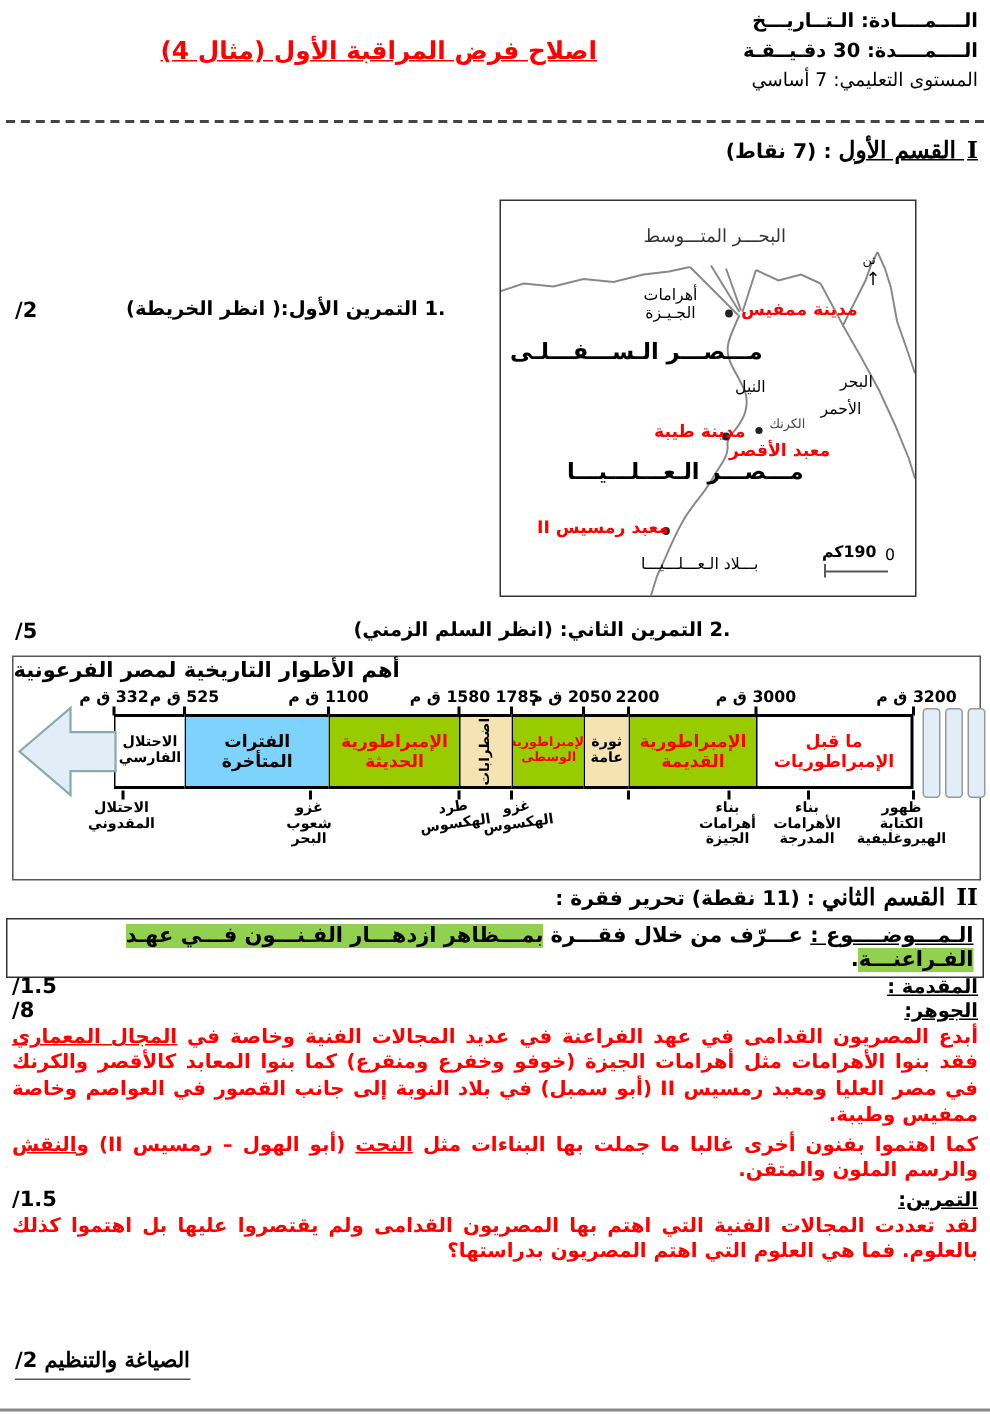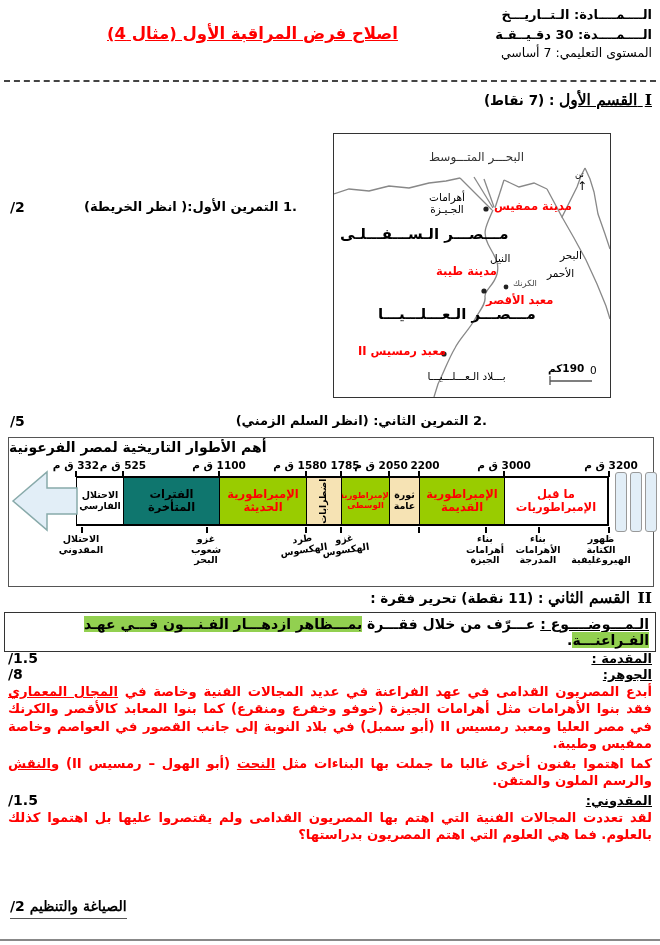--- a/index.html
+++ b/index.html
@@ -117,21 +117,21 @@
     <div class="lbl map-sea">البحـــر المتـــوسط</div>
     <div class="lbl m-tiny" style="top:36px;left:241px;">تن</div>
     <div class="lbl" style="top:46px;left:243px;font-size:12px;">↑</div>
     <div class="lbl m-red" style="top:66px;left:160px;">مدينة ممفيس</div>
     <div class="lbl m-sm pre" style="top:57px;left:88px;width:50px;text-align:center;">أهرامات
 الجـيـزة</div>
     <div class="lbl m-big" style="top:92px;left:6px;">مـــصـــر الـســـفـــلـى</div>
     <div class="lbl m-sm" style="top:118px;left:156px;">النيل</div>
     <div class="lbl m-sm" style="top:115px;left:226px;">البحر</div>
     <div class="lbl m-sm" style="top:133px;left:213px;">الأحمر</div>
-    <div class="lbl m-red" style="top:131px;left:102px;">مدينة طيبة</div>
+    <div class="lbl m-red" style="top:147px;left:102px;">مدينة طيبة</div>
     <div class="lbl m-tiny" style="top:145px;left:179px;color:#444;">الكرنك</div>
     <div class="lbl m-red" style="top:160px;left:152px;">معبد الأقصر</div>
     <div class="lbl m-big" style="top:172px;left:4px;margin-left:40px;">مـــصـــر الـعـــلـــيـــا</div>
     <div class="lbl m-red" style="top:211px;left:24px;">معبد رمسيس II</div>
     <div class="lbl m-sm" style="top:236px;left:55px;width:155px;text-align:center;">بـــلاد الـعـــلـــيـــا</div>
     <div class="lbl m-sm" style="top:228px;left:214px;font-weight:bold;">190كم</div>
     <div class="lbl m-sm" style="top:230px;left:256px;">0</div>
   </div>
 
   <div class="abs ex-line" style="top:413px;right:173px;white-space:nowrap;">
@@ -169,21 +169,21 @@
 القديمة</div>
     <div class="tl-seg pre" style="left:380px;width:30px;background:#f6e3b4;font-size:9.5px;">ثورة
 عامة</div>
     <div class="tl-seg seg-red pre" style="left:332px;width:48px;background:#99cc00;font-size:8.5px;">الإمبراطورية
 الوسطى</div>
     <div class="tl-seg rot" style="left:297px;width:35px;background:#f6e3b4;">
         <span>اضطرابات</span>
       </div>
     <div class="tl-seg seg-red pre" style="left:210px;width:87px;background:#99cc00;font-size:11.5px;">الإمبراطورية
 الحديثة</div>
-    <div class="tl-seg" style="left:114px;width:96px;background:#0f766e;font-size:11.5px;">الفترات المتأخرة</div>
+    <div class="tl-seg" style="left:114px;width:96px;background:#7dd3fc;font-size:11.5px;">الفترات المتأخرة</div>
     <div class="tl-seg pre" style="left:67px;width:47px;background:#ffffff;font-size:9.5px;">الاحتلال
 الفارسي</div>
 
     <svg class="abs" style="left:2px;top:30px;" width="67" height="66" viewBox="0 0 67 66">
       <polygon points="2,33 36,4 36,20 66,20 66,46 36,46 36,62" fill="#e2eef7" stroke="#8aa" stroke-width="1.5"></polygon>
     </svg>
     <span class="stripe" style="left:606px;"></span>
     <span class="stripe" style="left:621px;"></span>
     <span class="stripe" style="left:636px;"></span>
 
@@ -231,21 +231,21 @@
     </div>
 
     <div class="sec-line">
       <span class="sec-lbl">الجوهر:</span>
       <span class="mark">/8</span>
     </div>
     <p class="red-p"><span>أبدع المصريون القدامى في عهد الفراعنة في عديد المجالات الفنية وخاصة في </span><u>المجال المعماري</u><span> فقد بنوا الأهرامات مثل أهرامات الجيزة (خوفو وخفرع ومنقرع) كما بنوا المعابد كالأقصر والكرنك في مصر العليا ومعبد رمسيس II (أبو سمبل) في بلاد النوبة إلى جانب القصور في العواصم وخاصة ممفيس وطيبة.</span></p>
     <p class="red-p"><span>كما اهتموا بفنون أخرى غالبا ما جملت بها البناءات مثل </span><u>النحت</u><span> (أبو الهول – رمسيس II) و</span><u>النقش</u><span> والرسم الملون والمتقن.</span></p>
 
     <div class="sec-line">
-      <span class="sec-lbl">المقدوني:</span>
+      <span class="sec-lbl">التمرين:</span>
       <span class="mark">/1.5</span>
     </div>
     <p class="red-p">لقد تعددت المجالات الفنية التي اهتم بها المصريون القدامى ولم يقتصروا عليها بل اهتموا كذلك بالعلوم. فما هي العلوم التي اهتم المصريون بدراستها؟</p>
   </div>
 
   <div class="abs footer-line">
     <span>الصياغة والتنظيم </span><span class="mark">/2</span>
   </div>
   <div class="abs bottom-rule"></div>
 

